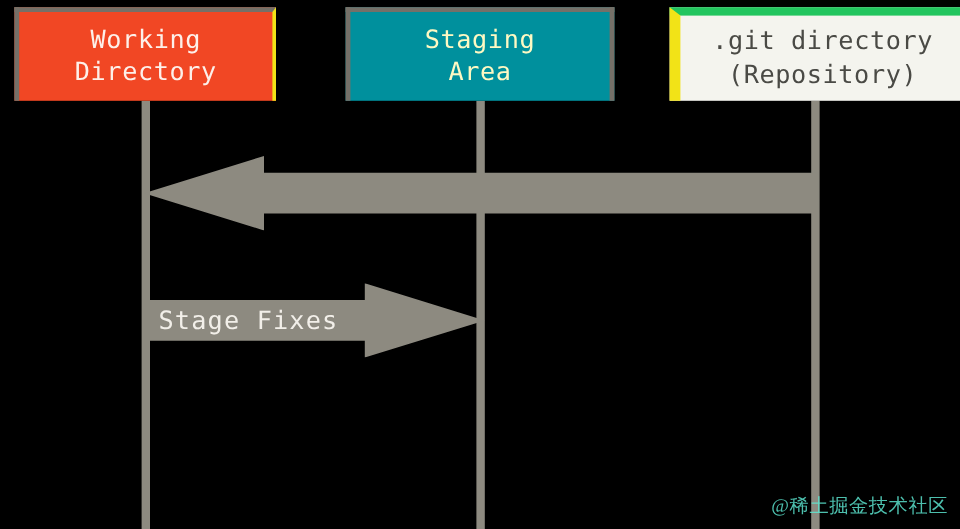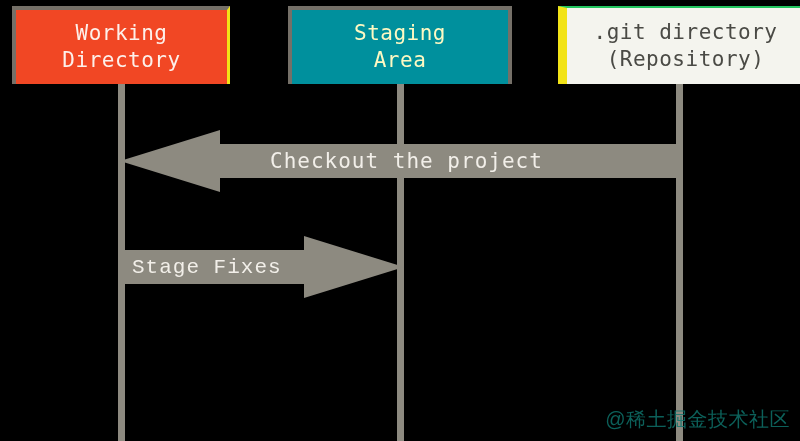--- a/index.html
+++ b/index.html
@@ -54,21 +54,21 @@
     color: #fef9c3;
     border-top: 4px solid #757068;
     border-left: 4px solid #757068;
     border-right: 4px solid #757068;
   }
   #box-repo {
     left: 558px; top: 6px; width: 242px; height: 78px;
     background: #f4f4ee;
     color: #4a4a45;
     border-left: 9px solid #f2e317;
-    border-top: 2px solid #22c55e;
+    border-top: 7px solid #22c55e;
   }
   #box-repo .box-label { padding-left: 4px; }
 
   
   .arrow {
     position: absolute;
     display: flex;
     align-items: center;
     color: #f2efe9;
     font-size: 21px;
@@ -80,34 +80,34 @@
     z-index: 2;
     white-space: nowrap;
   }
 
   
   #arrow-checkout { left: 120px; top: 130px; width: 562px; height: 62px; }
   #arrow-checkout .arrow-label { margin-left: 150px; }
 
   
   #arrow-stage { left: 120px; top: 236px; width: 284px; height: 62px; }
-  #arrow-stage .arrow-label { margin-left: 12px; font-family: Liberation Mono, monospace; }
+  #arrow-stage .arrow-label { margin-left: 12px; }
 
   
   #arrow-commit { left: 398px; top: 330px; width: 285px; height: 62px; }
   #arrow-commit .arrow-label { margin-left: 38px; }
 
   
   #watermark {
     position: absolute;
     right: 10px;
     bottom: 8px;
-    font-family: Liberation Sans, sans-serif;
-    font-size: 20px;
-    color: #0f766e;
+    font-family: Liberation Serif, serif;
+    font-size: 16px;
+    color: #5eead4;
     opacity: 0.82;
     letter-spacing: 0.5px;
     white-space: nowrap;
   }
 </style>
 </head>
 <body>
 
 <div id="canvas">
 
@@ -127,21 +127,20 @@
 
   <div class="node-box" id="box-repo">
     <span class="box-label">.git directory
 (Repository)</span>
   </div>
 
   <div class="arrow" id="arrow-checkout">
     <svg width="562" height="62" viewBox="0 0 562 62">
       <polygon points="0,31 100,0 100,14 562,14 562,48 100,48 100,62" fill="#8d8a80"></polygon>
     </svg>
-    <span class="arrow-label">Checkout the project</span>
   </div>
 
   <div class="arrow" id="arrow-stage">
     <svg width="284" height="62" viewBox="0 0 284 62">
       <polygon points="0,14 184,14 184,0 284,31 184,62 184,48 0,48" fill="#8d8a80"></polygon>
     </svg>
     <span class="arrow-label">Stage Fixes</span>
   </div>
 
 

